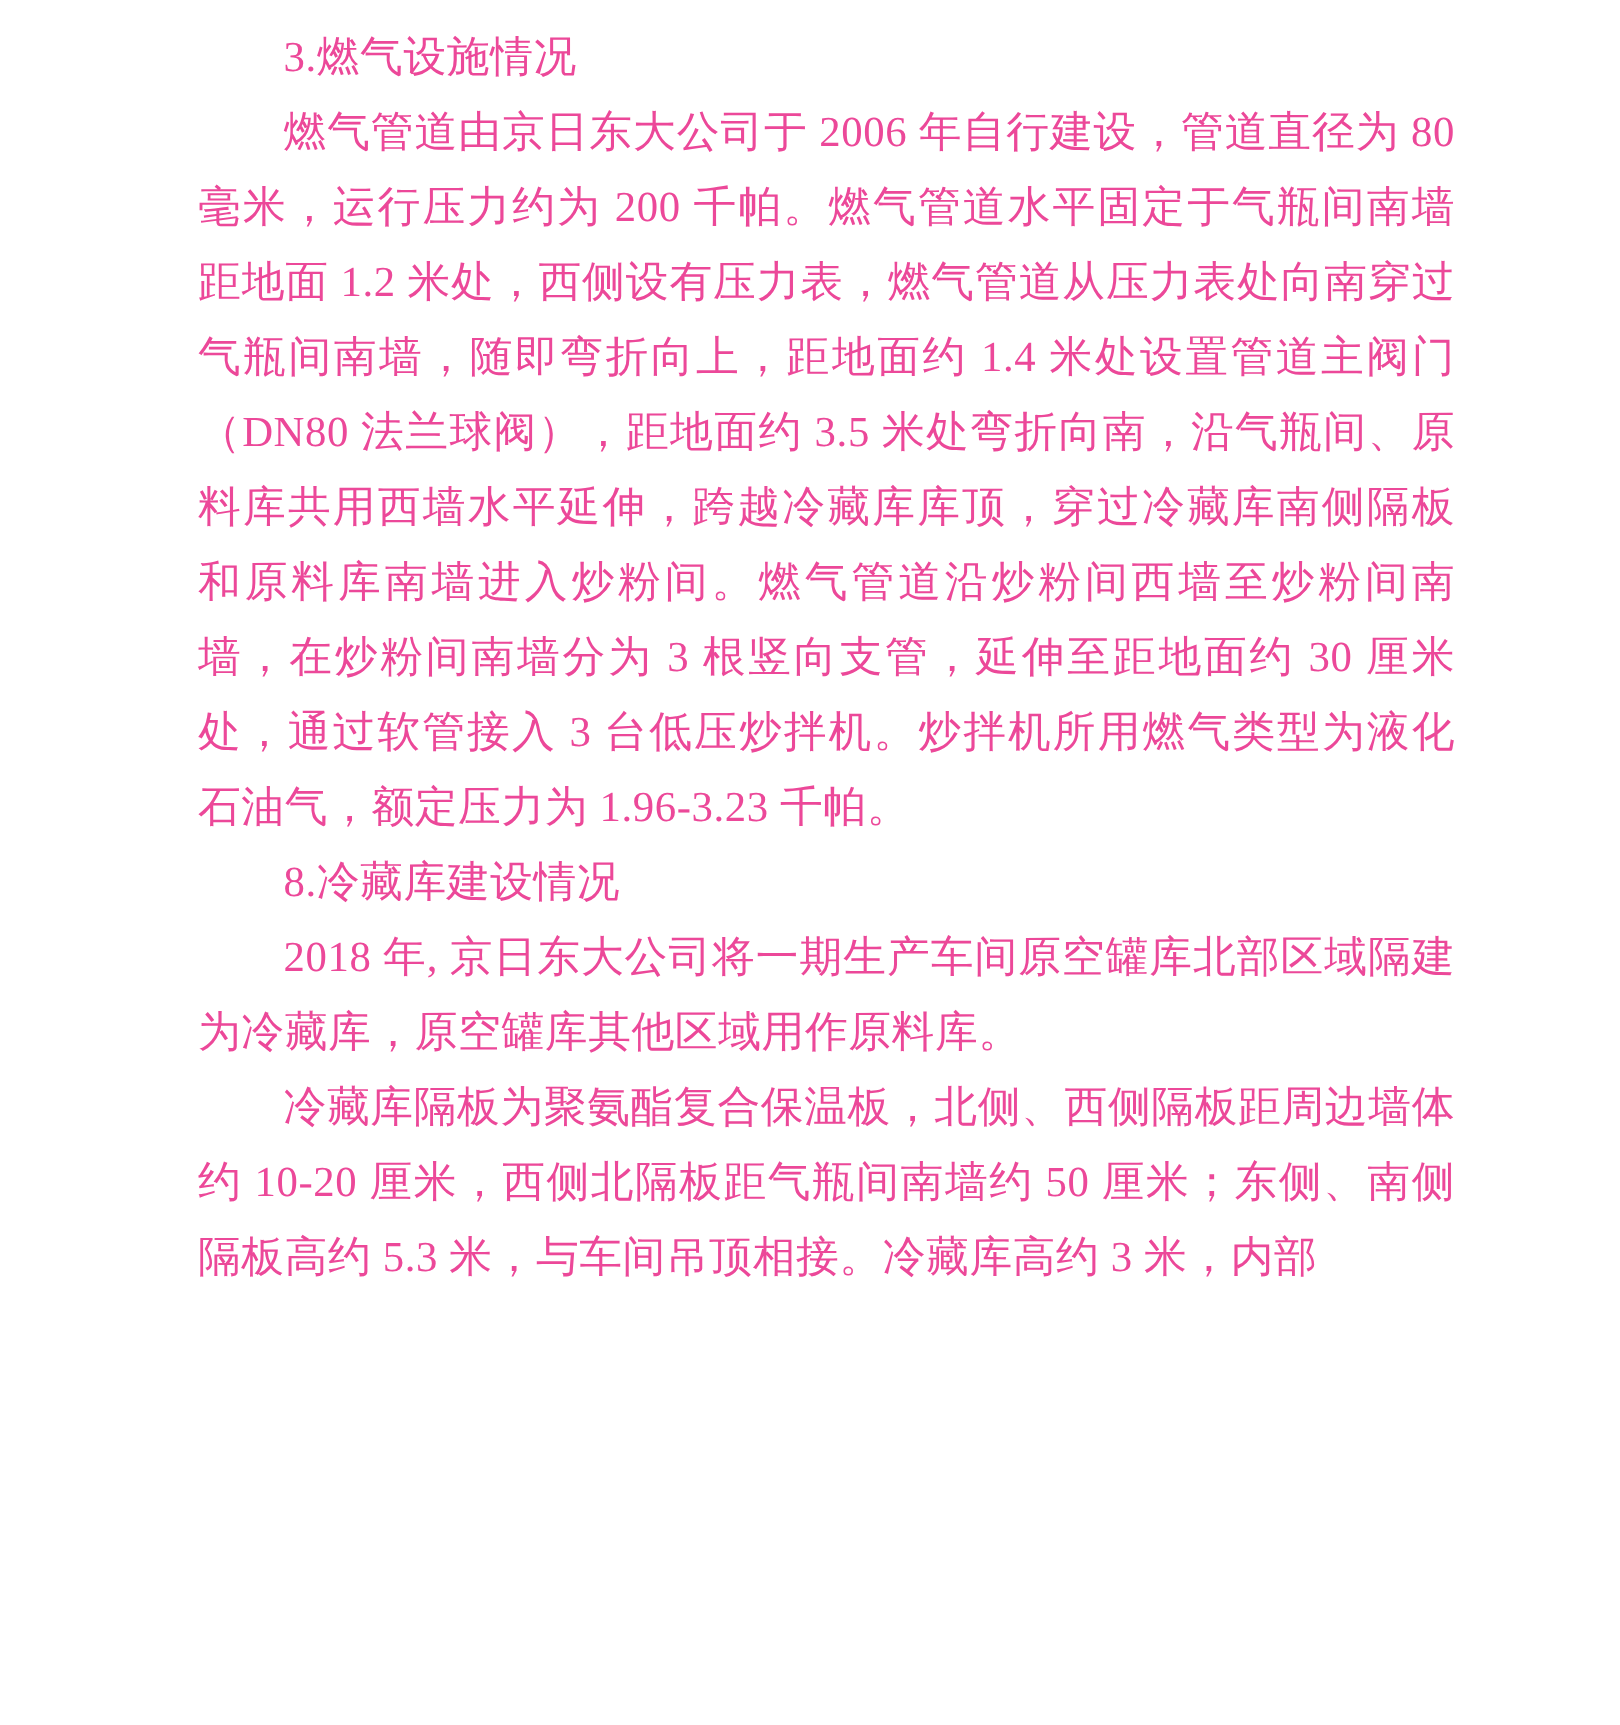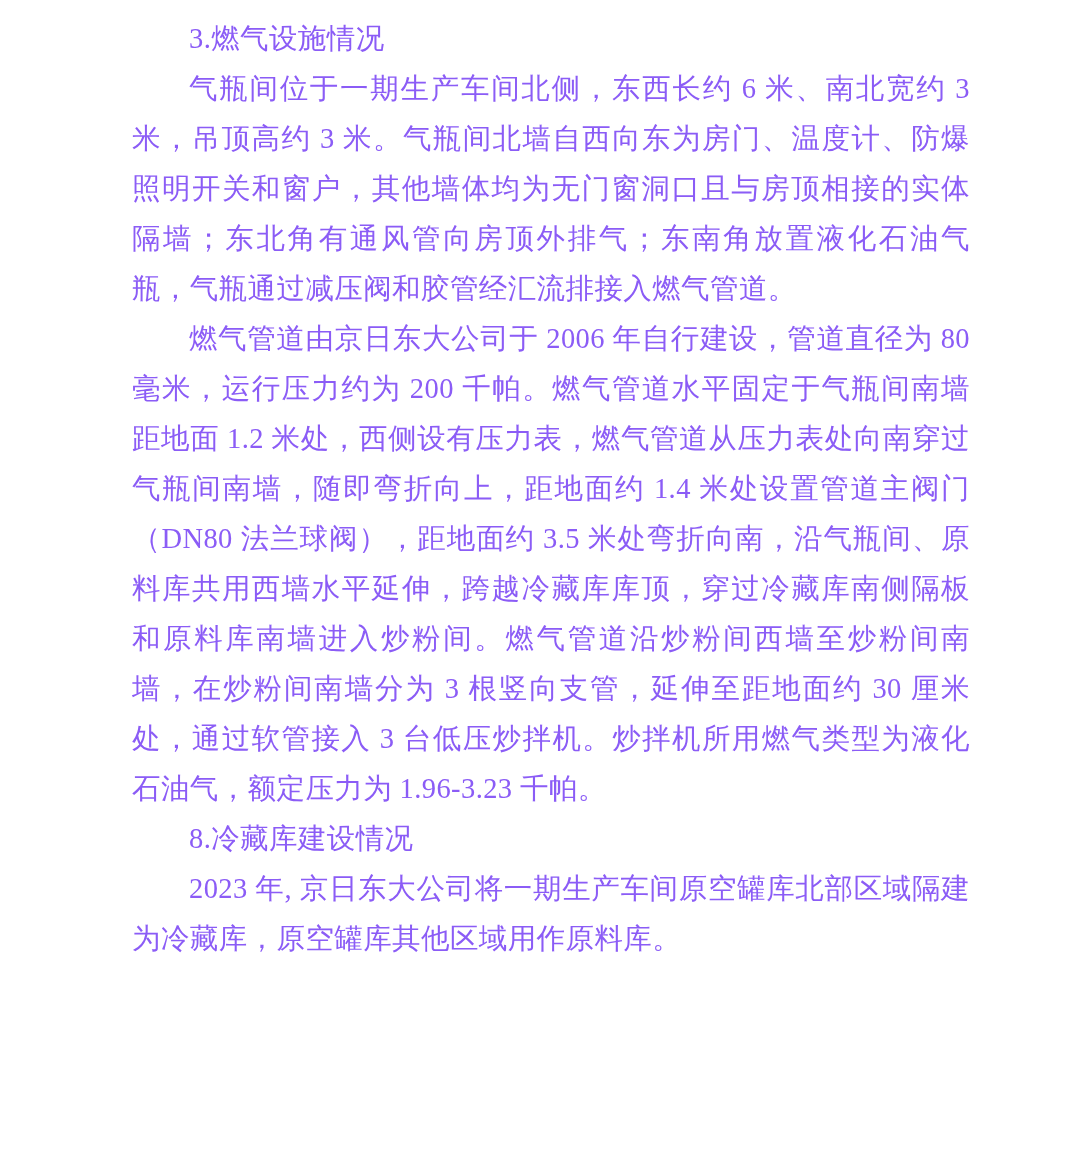--- a/index.html
+++ b/index.html
@@ -9,21 +9,21 @@
   }
   .page {
     width: 1080px;
     height: 1150px;
     background: #ffffff;
     position: relative;
     overflow: hidden;
     box-sizing: border-box;
     padding: 14px 110px 0 132px;
     font-family: "Liberation Serif", "DejaVu Serif", serif;
-    color: #8b5cf6;
+    color: #ec4899;
   }
   .doc-body {
     font-size: 28.5px;
     line-height: 50px;
     text-align: justify;
     text-justify: inter-ideograph;
     letter-spacing: 0.4px;
   }
   p.para {
     margin: 0 0 0 0;
@@ -35,18 +35,18 @@
     text-indent: 2em;
     word-break: break-all;
   }
 </style>
 </head>
 <body>
 
 <div class="page">
   <div class="doc-body">
     <p class="heading">3.燃气设施情况</p>
-    <p class="para">气瓶间位于一期生产车间北侧，东西长约 6 米、南北宽约 3 米，吊顶高约 3 米。气瓶间北墙自西向东为房门、温度计、防爆照明开关和窗户，其他墙体均为无门窗洞口且与房顶相接的实体隔墙；东北角有通风管向房顶外排气；东南角放置液化石油气瓶，气瓶通过减压阀和胶管经汇流排接入燃气管道。</p>
     <p class="para">燃气管道由京日东大公司于 2006 年自行建设，管道直径为 80 毫米，运行压力约为 200 千帕。燃气管道水平固定于气瓶间南墙距地面 1.2 米处，西侧设有压力表，燃气管道从压力表处向南穿过气瓶间南墙，随即弯折向上，距地面约 1.4 米处设置管道主阀门（DN80 法兰球阀），距地面约 3.5 米处弯折向南，沿气瓶间、原料库共用西墙水平延伸，跨越冷藏库库顶，穿过冷藏库南侧隔板和原料库南墙进入炒粉间。燃气管道沿炒粉间西墙至炒粉间南墙，在炒粉间南墙分为 3 根竖向支管，延伸至距地面约 30 厘米处，通过软管接入 3 台低压炒拌机。炒拌机所用燃气类型为液化石油气，额定压力为 1.96-3.23 千帕。</p>
     <p class="heading">8.冷藏库建设情况</p>
-    <p class="para">2023 年, 京日东大公司将一期生产车间原空罐库北部区域隔建为冷藏库，原空罐库其他区域用作原料库。</p>
+    <p class="para">2018 年, 京日东大公司将一期生产车间原空罐库北部区域隔建为冷藏库，原空罐库其他区域用作原料库。</p>
+    <p class="para">冷藏库隔板为聚氨酯复合保温板，北侧、西侧隔板距周边墙体约 10-20 厘米，西侧北隔板距气瓶间南墙约 50 厘米；东侧、南侧隔板高约 5.3 米，与车间吊顶相接。冷藏库高约 3 米，内部</p>
   </div>
 </div>
 
 </body></html>

